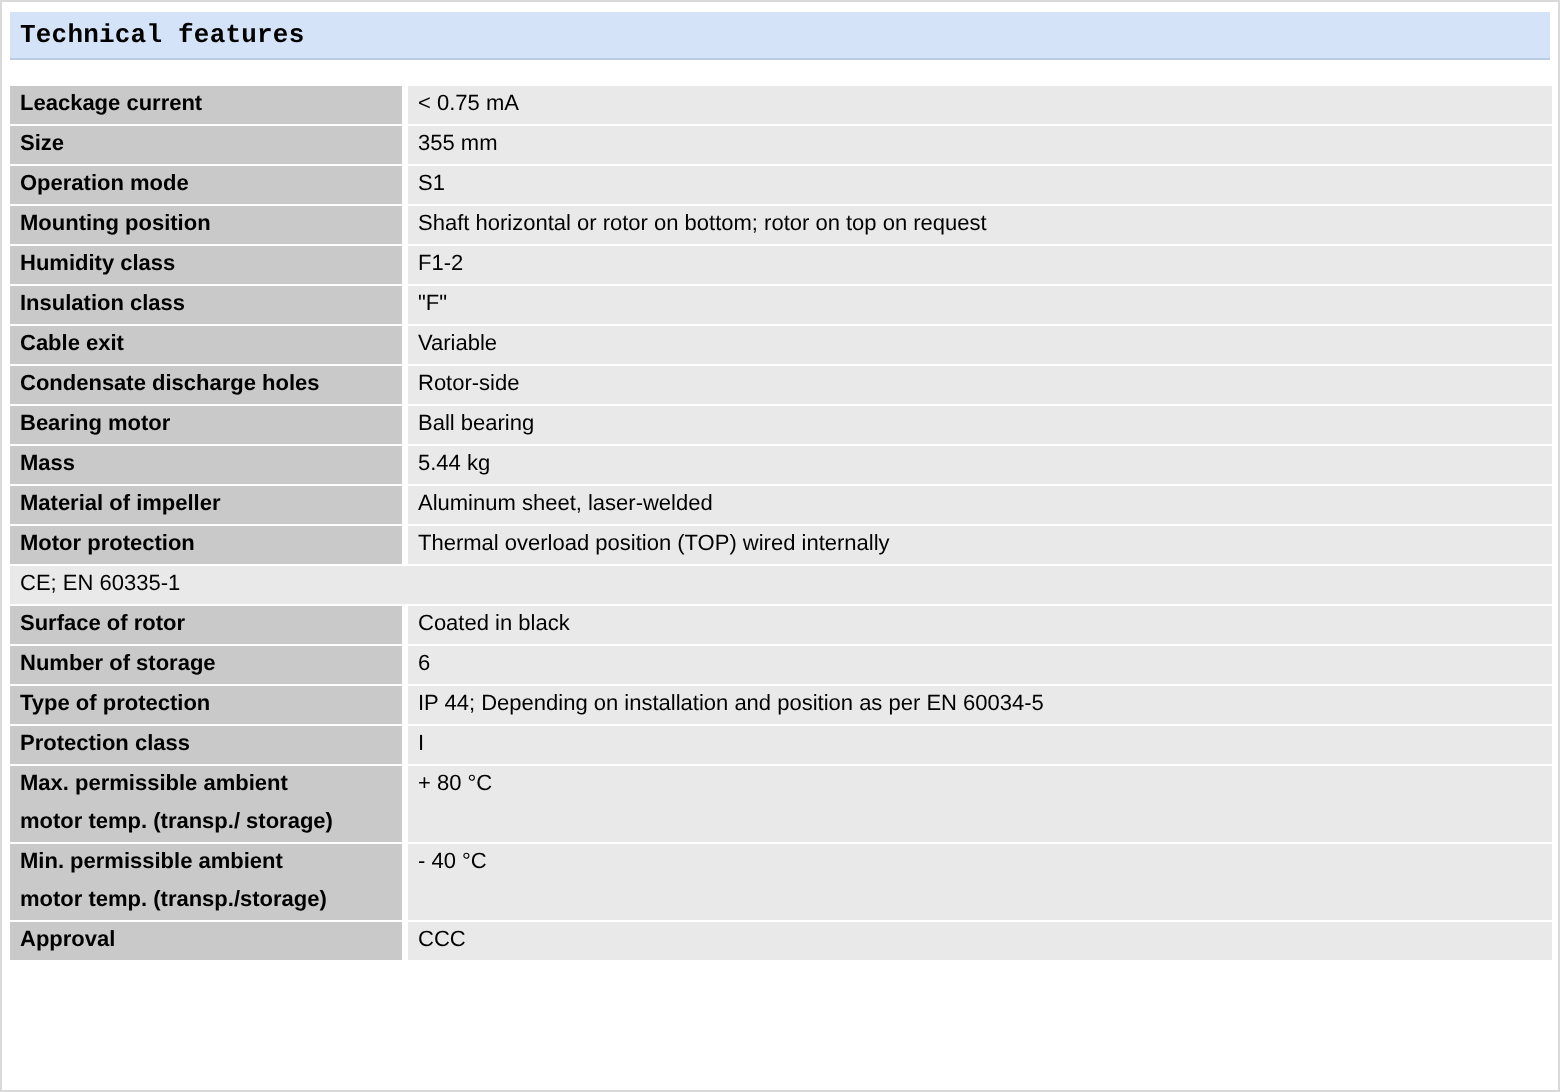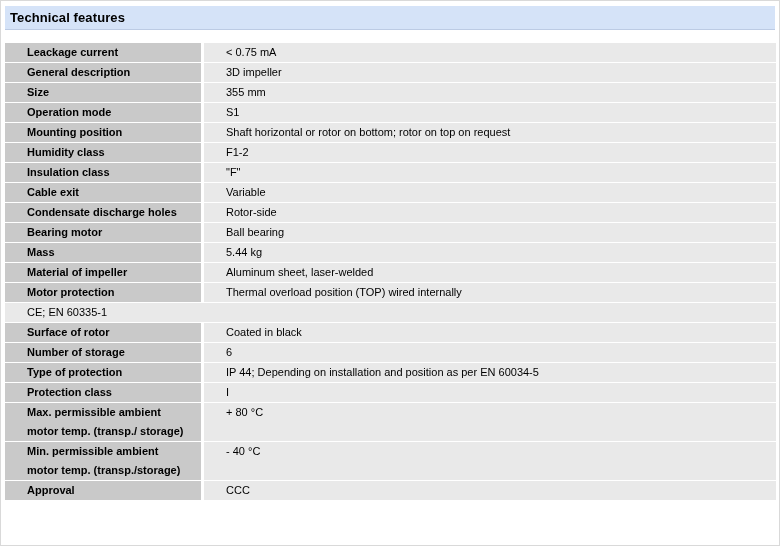--- a/index.html
+++ b/index.html
@@ -22,20 +22,21 @@
     position: absolute;
     left: 4px;
     right: 4px;
     top: 5px;
     height: 24px;
     background: #d5e3f8;
     border-bottom: 1px solid #bccbe4;
     display: flex;
     align-items: center;
     padding: 0 5px;
+    font-family: Liberation Mono, monospace;
   }
   .page-title {
     font-size: 13px;
     font-weight: bold;
     color: #000000;
     letter-spacing: 0.1px;
   }
   .features-table {
     position: absolute;
     left: 4px;
@@ -47,21 +48,21 @@
   }
   .row {
     display: flex;
     gap: 3px;
     align-items: stretch;
   }
   .cell {
     font-size: 11px;
     line-height: 19px;
     min-height: 19px;
-    padding-left: 22px;
+    padding-left: 5px;
     padding-right: 4px;
   }
   .cell-label {
     width: 196px;
     flex: 0 0 196px;
     background: #c9c9c9;
     font-weight: bold;
     white-space: pre-line;
   }
   .cell-value {
@@ -76,24 +77,20 @@
   <div class="header-bar">
     <span class="page-title">Technical features</span>
   </div>
 
   <div class="features-table">
   <div class="row">
     <div class="cell cell-label">Leackage current</div>
     <div class="cell cell-value">&lt; 0.75 mA</div>
   </div>
 
-  <div class="row">
-    <div class="cell cell-label">General description</div>
-    <div class="cell cell-value">3D impeller</div>
-  </div>
 
   <div class="row">
     <div class="cell cell-label">Size</div>
     <div class="cell cell-value">355 mm</div>
   </div>
 
   <div class="row">
     <div class="cell cell-label">Operation mode</div>
     <div class="cell cell-value">S1</div>
   </div>

